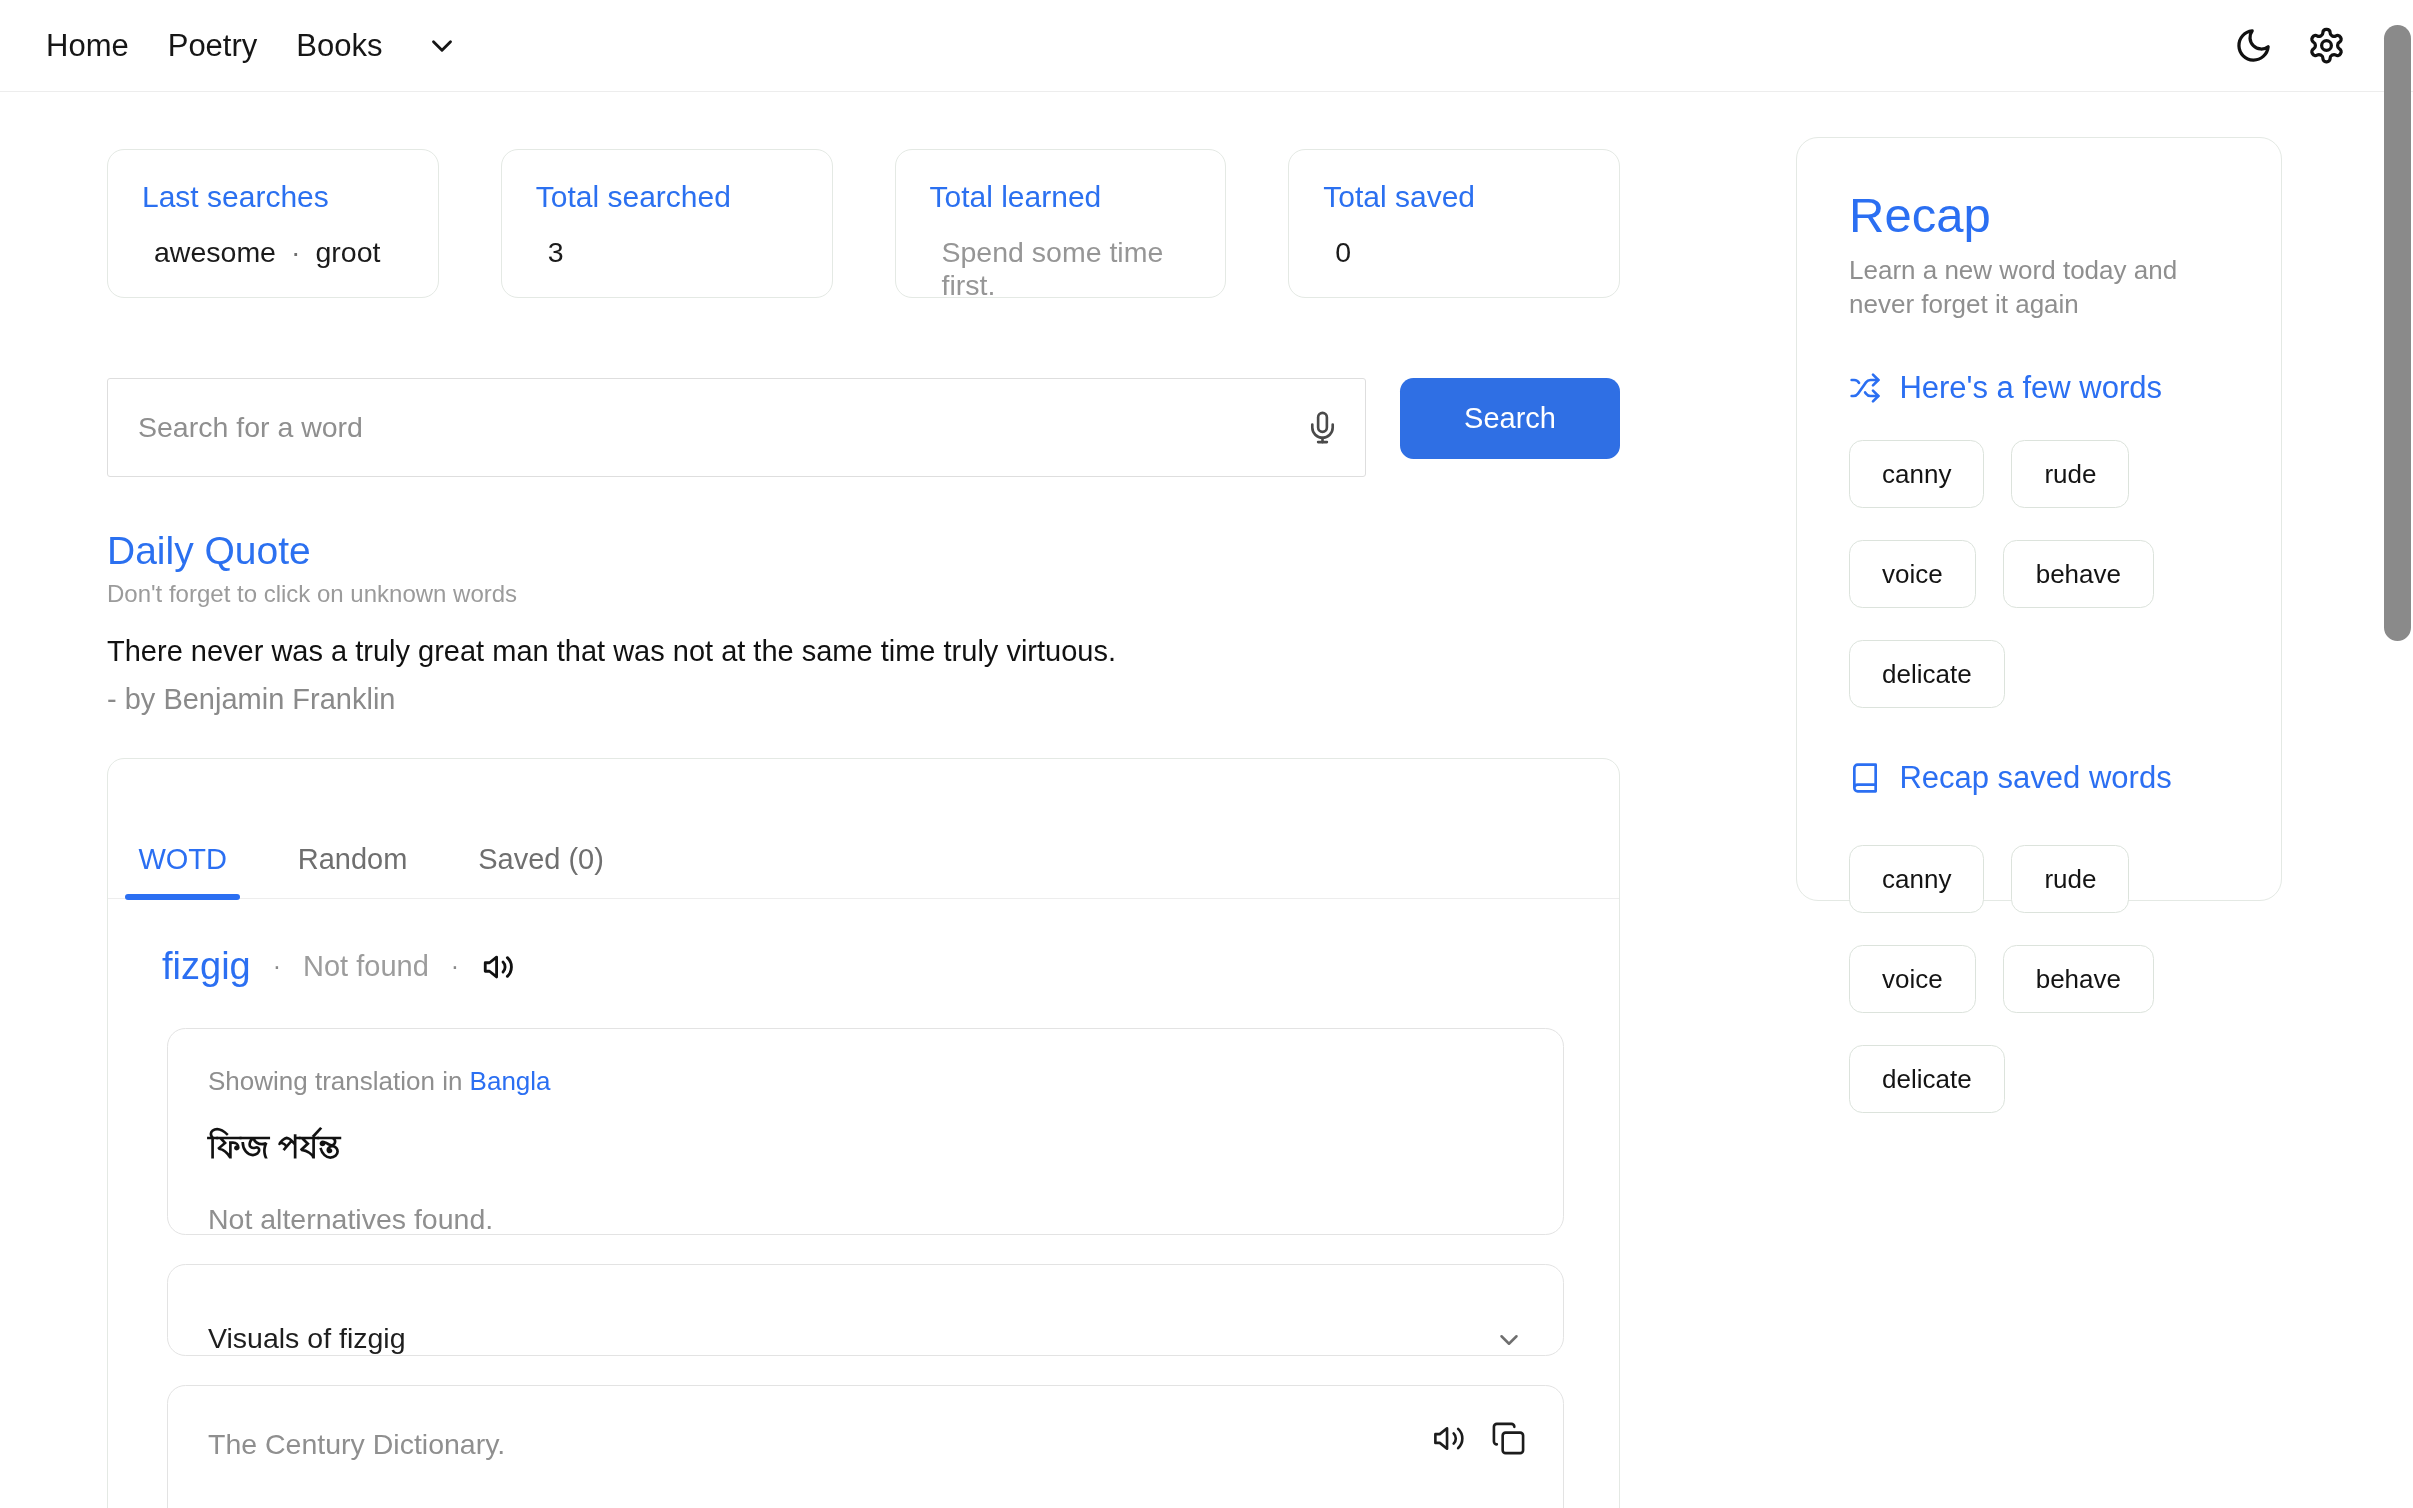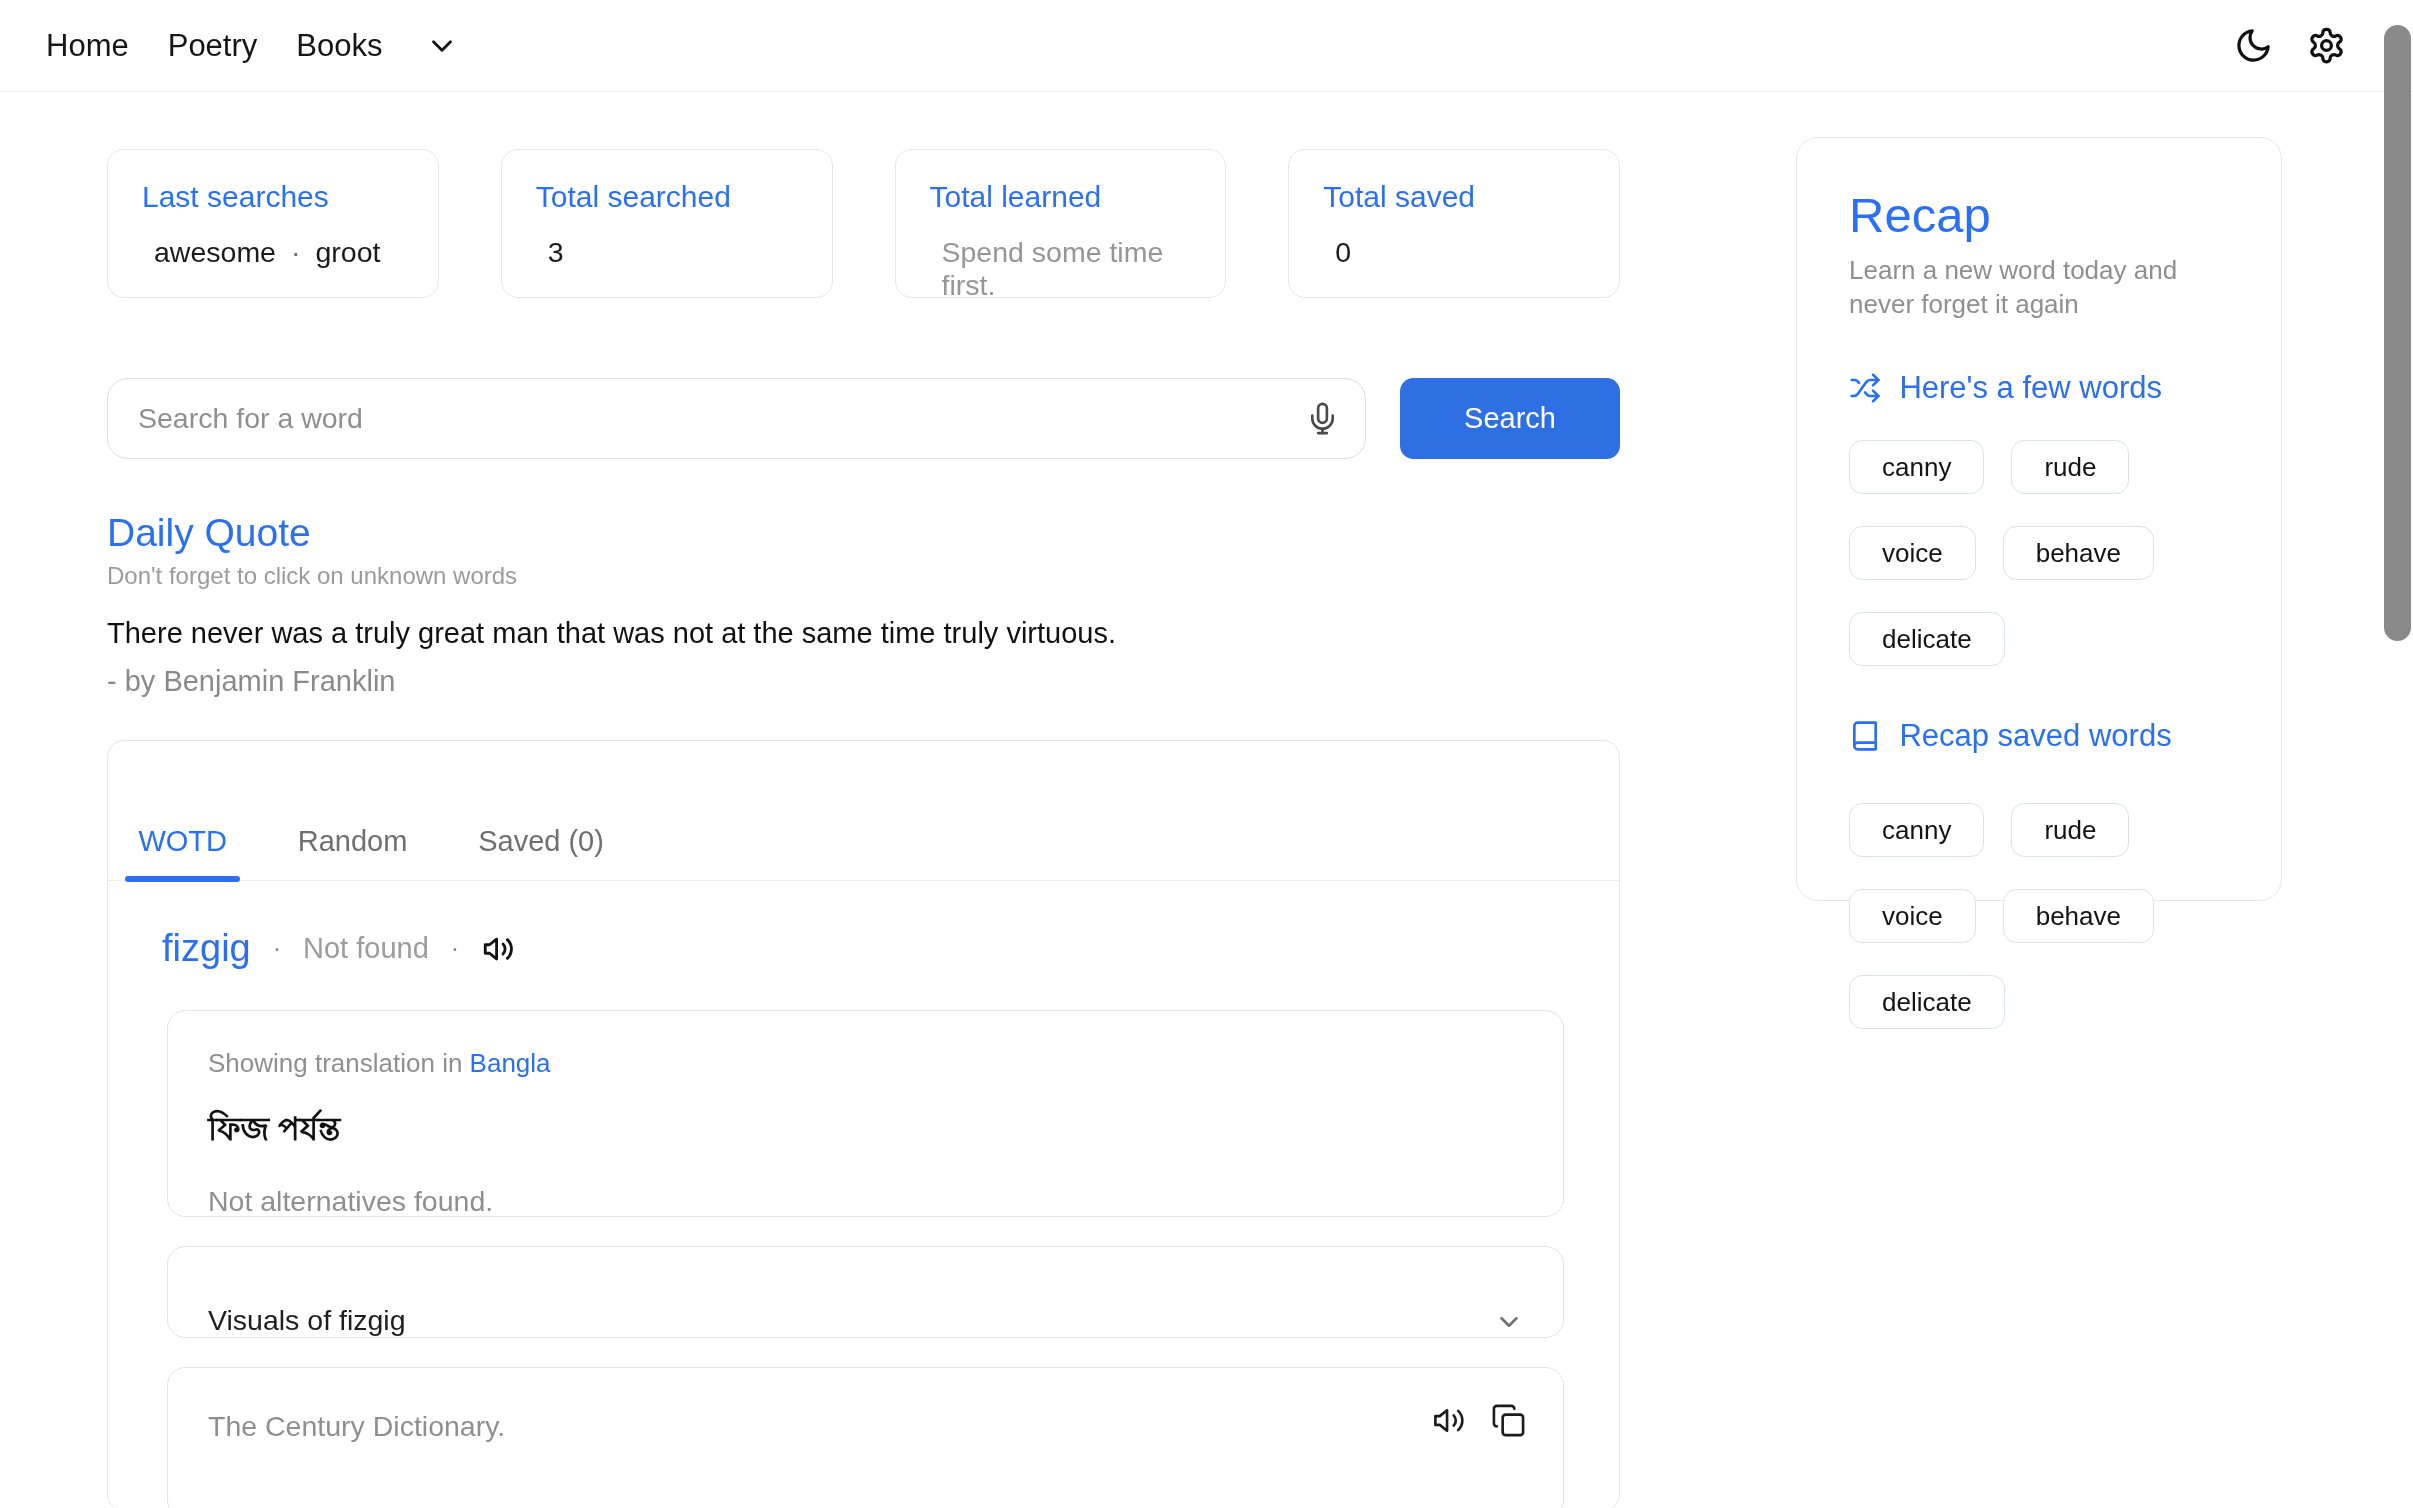--- a/index.html
+++ b/index.html
@@ -24,21 +24,21 @@
   .stats-row { display:flex; gap:62px; }
   .stat-card { flex:1; height:149px; border:1.7px solid #e4e9e4; border-radius:17px;
                padding:30px 25px 0 34px; background:#fff; }
   .stat-title { font-size:30px; color:#2b70f0; margin-bottom:22px; }
   .stat-value { font-size:28.5px; color:#1b1b1b; display:flex; align-items:flex-end; gap:15px;margin-left:12px; }
   .stat-value.muted { color:#969696; }
   .dot-sep { color:#6f6f6f; font-size:28.5px; }
 
   
   .search-row { margin-top:80px; display:flex; gap:34px; }
-  .search-box { flex:1; height:81px; border:1.7px solid #dedede; border-radius:21px;
+  .search-box { flex:1; height:99px; border:1.7px solid #dedede; border-radius:3px;
                 display:flex; align-items:center; padding:0 25px 0 30px; background:#fff; }
   .search-box input { flex:1; border:none; outline:none; font-size:28.5px; color:#1b1b1b; background:transparent; }
   .search-box input::placeholder { color:#8f8f8f; }
   .search-btn { width:220px; height:81px; border:none; border-radius:13.4px; background:#2f6fe4;
                 color:#fff; font-size:29px; cursor:pointer; }
 
   
   .daily-quote { margin-top:53px; }
   .dq-title { font-size:39px; color:#2b70f0; font-weight:500; line-height:42px; }
   .dq-sub { font-size:24px; color:#9b9b9b; margin-top:8.4px; }
@@ -79,21 +79,21 @@
 
   
   .recap-title { font-size:49px; color:#2b6ff2; font-weight:500; }
   .recap-sub { font-size:26px; color:#8f8f8f; line-height:34px; margin-top:10px; width:369px; }
   .recap-link { display:flex; align-items:center; gap:18.4px; color:#2b6ff2; font-size:31px; cursor:pointer; }
   .link-1 { margin-top:49px; }
   .link-2 { margin-top:52px; }
   .chips { margin-top:34px; display:flex; flex-wrap:wrap; gap:32px 27px; width:394px; }
   .chips.second { margin-top:49px; }
   .chip { border:1.7px solid #dce3dc; border-radius:13.4px; background:#fff; font-size:26px;
-          color:#141414; padding:0 32px; height:54px; cursor:pointer; }
+          color:#141414; padding:0 32px; height:68px; cursor:pointer; }
 
   
   .scrollbar-thumb { position:absolute; right:2.5px; top:25px; width:27px; height:616px;
                      background:#8a8a8a; border-radius:13.4px; }
 
   svg { display:block; }
 </style>
 </head>
 <body>
 

